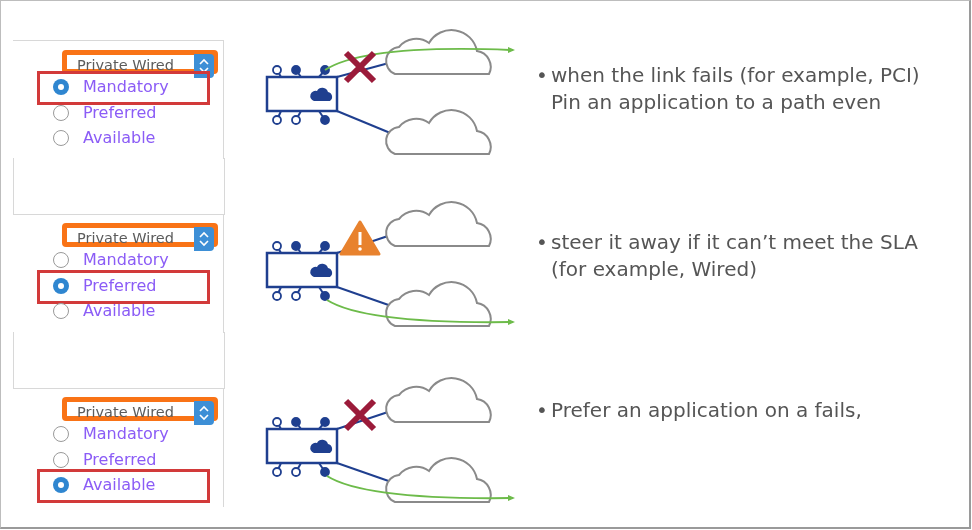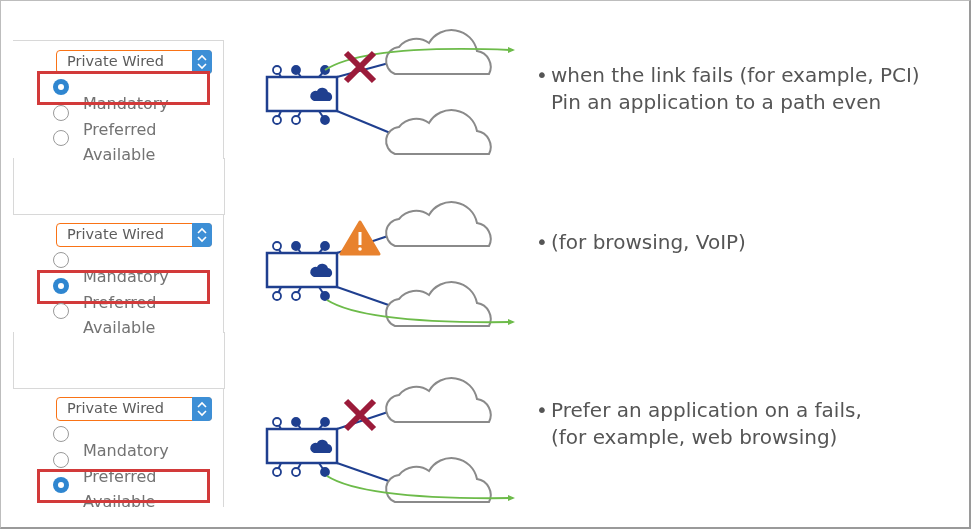--- a/index.html
+++ b/index.html
@@ -1,28 +1,28 @@
 <!DOCTYPE html>
 <html><head>
 <meta charset="utf-8">
 <style>
   html,body{margin:0;padding:0;background:#fff;}
   body{width:972px;height:530px;position:relative;overflow:hidden;font-family:"DejaVu Sans","Liberation Sans",sans-serif;}
   .frame{position:absolute;left:0;top:0;width:968px;height:526px;border:2px solid #9a9a9a;border-top:1px solid #bdbdbd;border-left:1px solid #bdbdbd;box-sizing:content-box;}
   .panel{position:absolute;left:13px;width:210px;border-top:1px solid #d8d8d8;border-right:1px solid #d8d8d8;}
   .gapbox{position:absolute;left:13px;width:210px;border-left:1px solid #d8d8d8;border-bottom:1px solid #d8d8d8;border-right:1px solid #d8d8d8;}
-  .select{position:absolute;left:56px;width:156px;height:24px;border:1px solid #f97316;border-radius:4px;box-sizing:border-box;background:#fff;}
+  .select{position:absolute;left:62px;width:156px;height:24px;border:5px solid #f97316;border-radius:4px;box-sizing:border-box;background:#fff;}
   .select .val{position:absolute;left:10px;top:2px;font-size:14.5px;color:#5c5c5c;}
   .select .arrow{position:absolute;right:-1px;top:-1px;width:20px;height:24px;background:#3d8fd6;border-radius:0 4px 4px 0;}
   .select .arrow svg{position:absolute;left:3px;top:4px;}
   .radio{position:absolute;left:53px;height:22px;}
   .radio .dot{position:absolute;left:0;top:2px;width:16px;height:16px;border:1.5px solid #9a9a9a;border-radius:50%;box-sizing:border-box;background:#fff;}
   .radio.checked .dot{border:none;background:#2f86d0;}
   .radio.checked .dot::after{content:"";position:absolute;left:5px;top:5px;width:6px;height:6px;background:#fff;border-radius:50%;}
-  .radio .lbl{position:absolute;left:30px;top:17px;font-size:16px;color:#737373;white-space:nowrap;}
+  .radio .lbl{position:absolute;left:30px;top:0;font-size:16px;color:#8b5cf6;white-space:nowrap;}
   .hl{position:absolute;left:37px;width:173px;height:34px;border:3px solid #d23a3a;box-sizing:border-box;}
   .bullet{position:absolute;left:536px;font-size:20px;line-height:27px;color:#555;}
   .bullet .b{position:absolute;left:0;top:0;}
   .bullet .t{position:absolute;left:15px;top:0;white-space:nowrap;}
   svg.diag{position:absolute;left:255px;}
 </style>
 </head>
 <body>
 
 <div class="frame"></div>
@@ -106,21 +106,22 @@
       <span class="lbl">Preferred</span>
     </div>
     <div class="hl" style="top:269.5px"></div>
     <div class="radio" style="top:301px">
       <span class="dot"></span>
       <span class="lbl">Available</span>
     </div>
     <div class="bullet" style="top:229px">
       <span class="b">•</span>
       <div class="t">
-        <div>(for browsing, VoIP)</div>
+        <div>steer it away if it can’t meet the SLA</div>
+        <div>(for example, Wired)</div>
       </div>
     </div>
     <svg class="diag" width="270" height="160" viewBox="0 0 270 160" style="top:184px">
       <g>
         <line x1="26" y1="69" x2="22" y2="62" stroke="#1f3f8f" stroke-width="2"></line>
         <circle cx="22" cy="62" r="4" fill="#fff" stroke="#1f3f8f" stroke-width="1.8"></circle>
         <line x1="46" y1="69" x2="41" y2="62" stroke="#1f3f8f" stroke-width="2"></line>
         <circle cx="41" cy="62" r="4" fill="#1f3f8f" stroke="#1f3f8f" stroke-width="1.8"></circle>
         <line x1="64" y1="69" x2="70" y2="62" stroke="#1f3f8f" stroke-width="2"></line>
         <circle cx="70" cy="62" r="4" fill="#1f3f8f" stroke="#1f3f8f" stroke-width="1.8"></circle>
@@ -164,21 +165,20 @@
     </div>
     <div class="radio checked" style="top:475px">
       <span class="dot"></span>
       <span class="lbl">Available</span>
     </div>
     <div class="hl" style="top:469px"></div>
     <div class="bullet" style="top:397px">
       <span class="b">•</span>
       <div class="t">
         <div>Prefer an application on a fails,</div>
-        <div>(for example, web browsing)</div>
       </div>
     </div>
     <svg class="diag" width="270" height="160" viewBox="0 0 270 160" style="top:360px">
       <g>
         <line x1="26" y1="69" x2="22" y2="62" stroke="#1f3f8f" stroke-width="2"></line>
         <circle cx="22" cy="62" r="4" fill="#fff" stroke="#1f3f8f" stroke-width="1.8"></circle>
         <line x1="46" y1="69" x2="41" y2="62" stroke="#1f3f8f" stroke-width="2"></line>
         <circle cx="41" cy="62" r="4" fill="#1f3f8f" stroke="#1f3f8f" stroke-width="1.8"></circle>
         <line x1="64" y1="69" x2="70" y2="62" stroke="#1f3f8f" stroke-width="2"></line>
         <circle cx="70" cy="62" r="4" fill="#1f3f8f" stroke="#1f3f8f" stroke-width="1.8"></circle>

